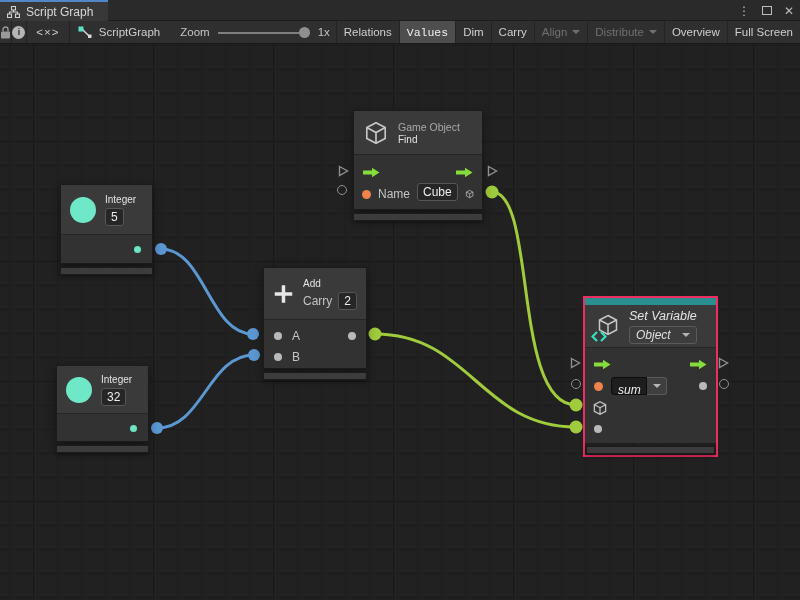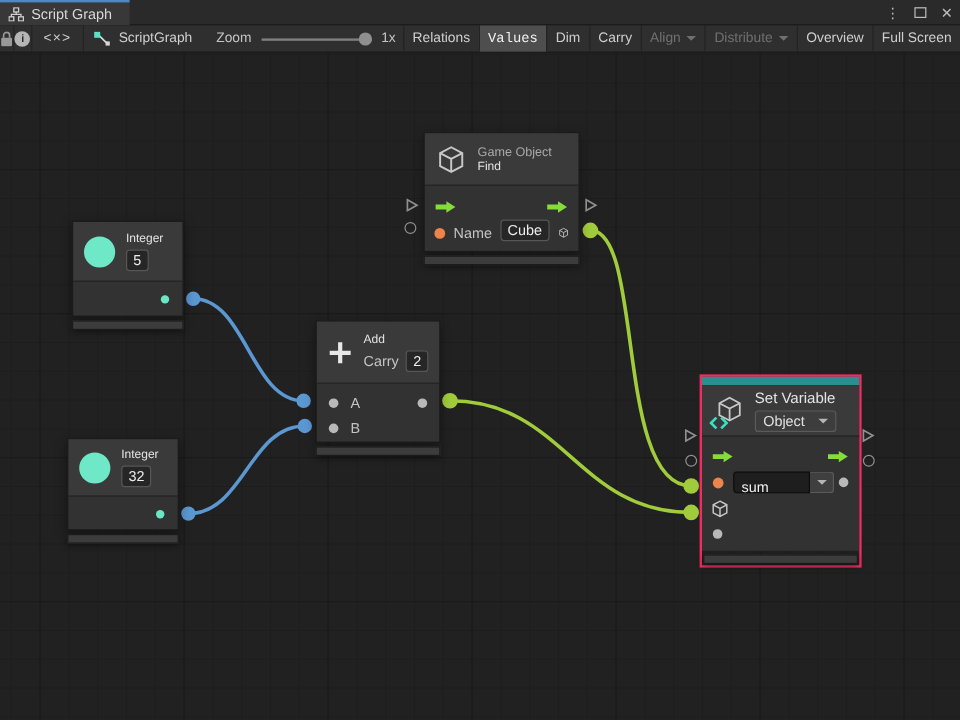--- a/index.html
+++ b/index.html
@@ -67,21 +67,21 @@
   .dot { border-radius:50%; flex:none; }
   .dot.teal { width:7px; height:7px; background:#6ae6c4; }
   .dot.gray { width:8px; height:8px; background:#b9b9b9; }
   .dot.orange { width:9px; height:9px; background:#ee8449; }
   .circle-icon { width:26px; height:26px; border-radius:50%; background:#6fe8c7; flex:none; }
   .port-label { color:#c3c3c3; }
 
   .chip-dd { background:#3d3d3d; border:1px solid #5a5a5a; border-radius:3px; padding:1px 6px;
              display:inline-flex; align-items:center; gap:6px; color:#e0e0e0; font-size:12px; align-self:flex-start; }
   .sum-field { display:flex; align-items:center; }
-  .sum-field .val { width:64px; background:#1e1e1e; border:1px solid #0d0d0d; border-radius:3px 0 0 3px;
+  .sum-field .val { width:36px; background:#1e1e1e; border:1px solid #0d0d0d; border-radius:3px 0 0 3px;
                     color:#eee; font-size:12px; padding:5px 6px; height:18px; }
   .sum-field .dd { width:20px; height:18px; background:#3f3f3f; border:1px solid #5a5a5a; border-left:none;
                    border-radius:0 3px 3px 0; display:flex; align-items:center; justify-content:center; }
 
   .selected-wrap { border:2px solid #ef2d63; }
   .teal-bar { height:7px; background:#2a8f8f; }
 
   
   .ext { position:absolute; }
   .ring { width:10px; height:10px; border:1.5px solid #8f8f8f; border-radius:50%; }
@@ -257,21 +257,21 @@
           <svg width="16" height="16" viewBox="0 0 24 24" style="margin-left:auto;">
             <path d="M12 2.5 L20.5 7 V17 L12 21.5 L3.5 17 V7 Z" fill="none" stroke="#c8c8c8" stroke-width="1.8"></path>
             <path d="M3.5 7 L12 11.5 L20.5 7 M12 11.5 V21.5" fill="none" stroke="#c8c8c8" stroke-width="1.8"></path>
           </svg>
         </div>
       </div>
     </div>
     <div class="footer"></div>
   </div>
 
-  <div class="node selected-wrap" style="left:583px; top:268px; width:135px;">
+  <div class="node selected-wrap" style="left:583px; top:252px; width:135px;font-style:italic;">
     <div class="teal-bar"></div>
     <div class="header" style="height:42px;">
       <div style="position:relative; width:26px; height:26px;">
         <svg width="24" height="24" viewBox="0 0 24 24" style="position:absolute; top:0; right:0;">
           <path d="M12 2.5 L20.5 7 V17 L12 21.5 L3.5 17 V7 Z" fill="none" stroke="#c8c8c8" stroke-width="1.5"></path>
           <path d="M3.5 7 L12 11.5 L20.5 7 M12 11.5 V21.5" fill="none" stroke="#c8c8c8" stroke-width="1.5"></path>
         </svg>
         <svg width="16" height="11" viewBox="0 0 16 11" style="position:absolute; left:-3px; bottom:-3px;">
           <path d="M6 1 L1.5 5.5 L6 10" fill="none" stroke="#36e0c0" stroke-width="2.2"></path>
           <path d="M10 1 L14.5 5.5 L10 10" fill="none" stroke="#36e0c0" stroke-width="2.2"></path>

